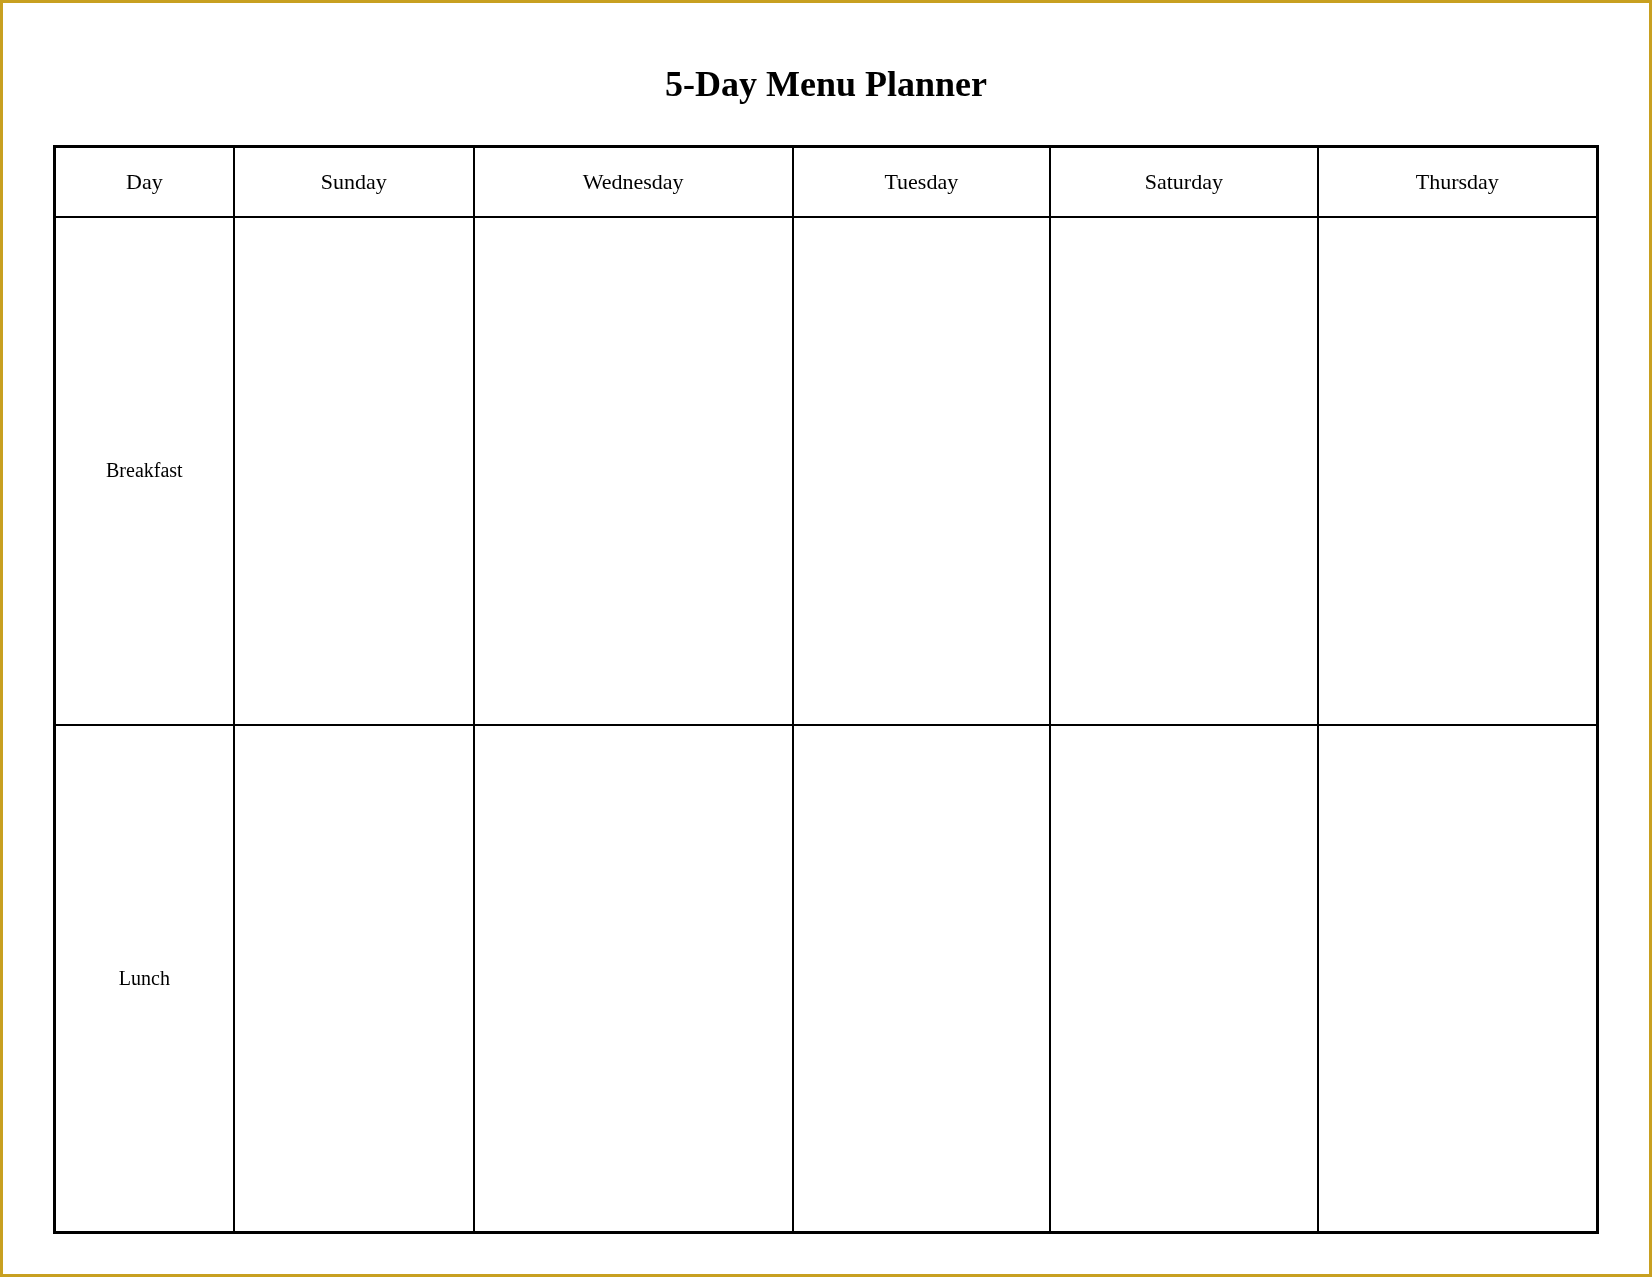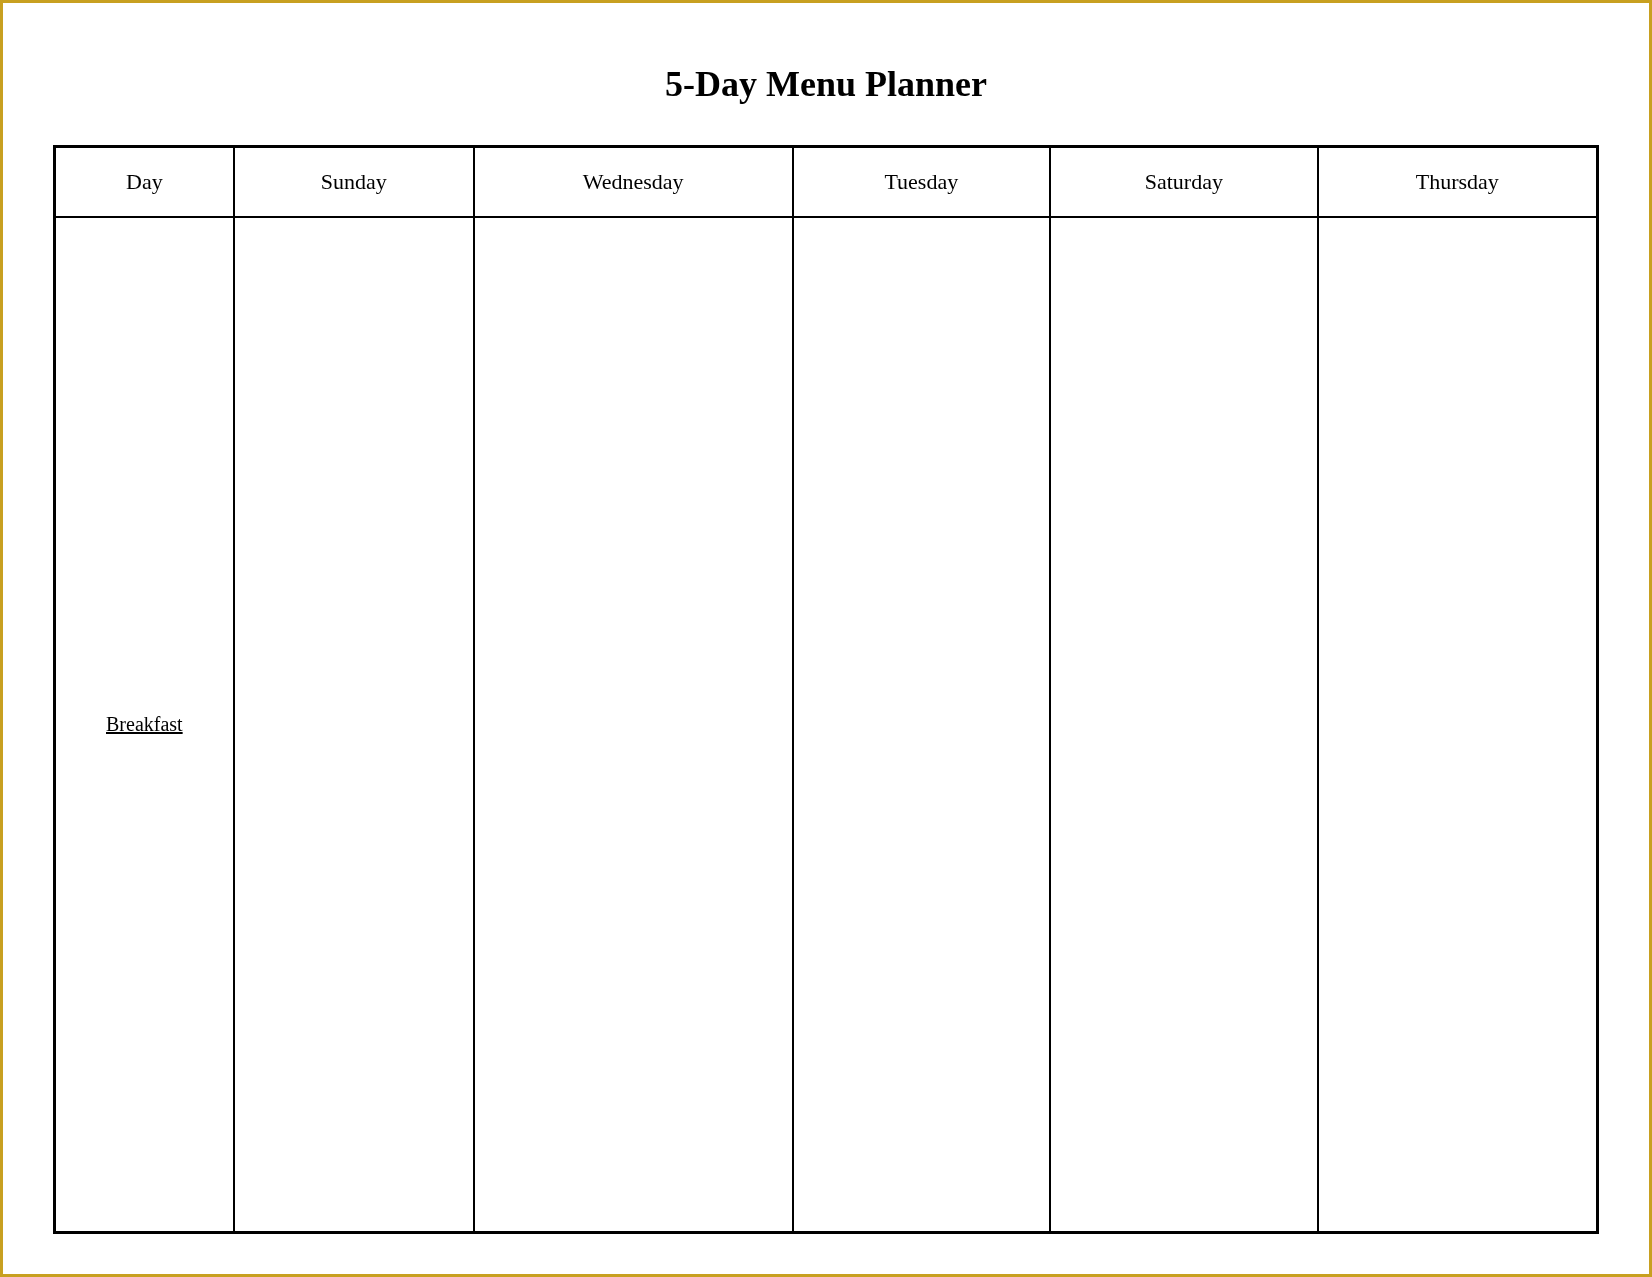--- a/index.html
+++ b/index.html
@@ -49,21 +49,20 @@
       font-size: 22px;
       font-weight: normal;
       padding: 18px 19px;
       height: 70px;
     }
 
     .planner-table tbody td {
       font-size: 20px;
       font-weight: normal;
       height: 200px;
-      text-decoration: underline;
     }
 
     .planner-table tbody td:first-child {
       font-size: 20px;
     }
   </style>
 </head>
 <body>
 
 <h1 class="page-title">5-Day Menu Planner</h1>
@@ -81,14 +80,22 @@
   </thead>
   <tbody>
     <tr>
       <td>Breakfast</td>
       <td></td>
       <td></td>
       <td></td>
       <td></td>
       <td></td>
     </tr>
+    <tr>
+      <td>Lunch</td>
+      <td></td>
+      <td></td>
+      <td></td>
+      <td></td>
+      <td></td>
+    </tr>
   </tbody>
 </table>
 
 </body></html>

